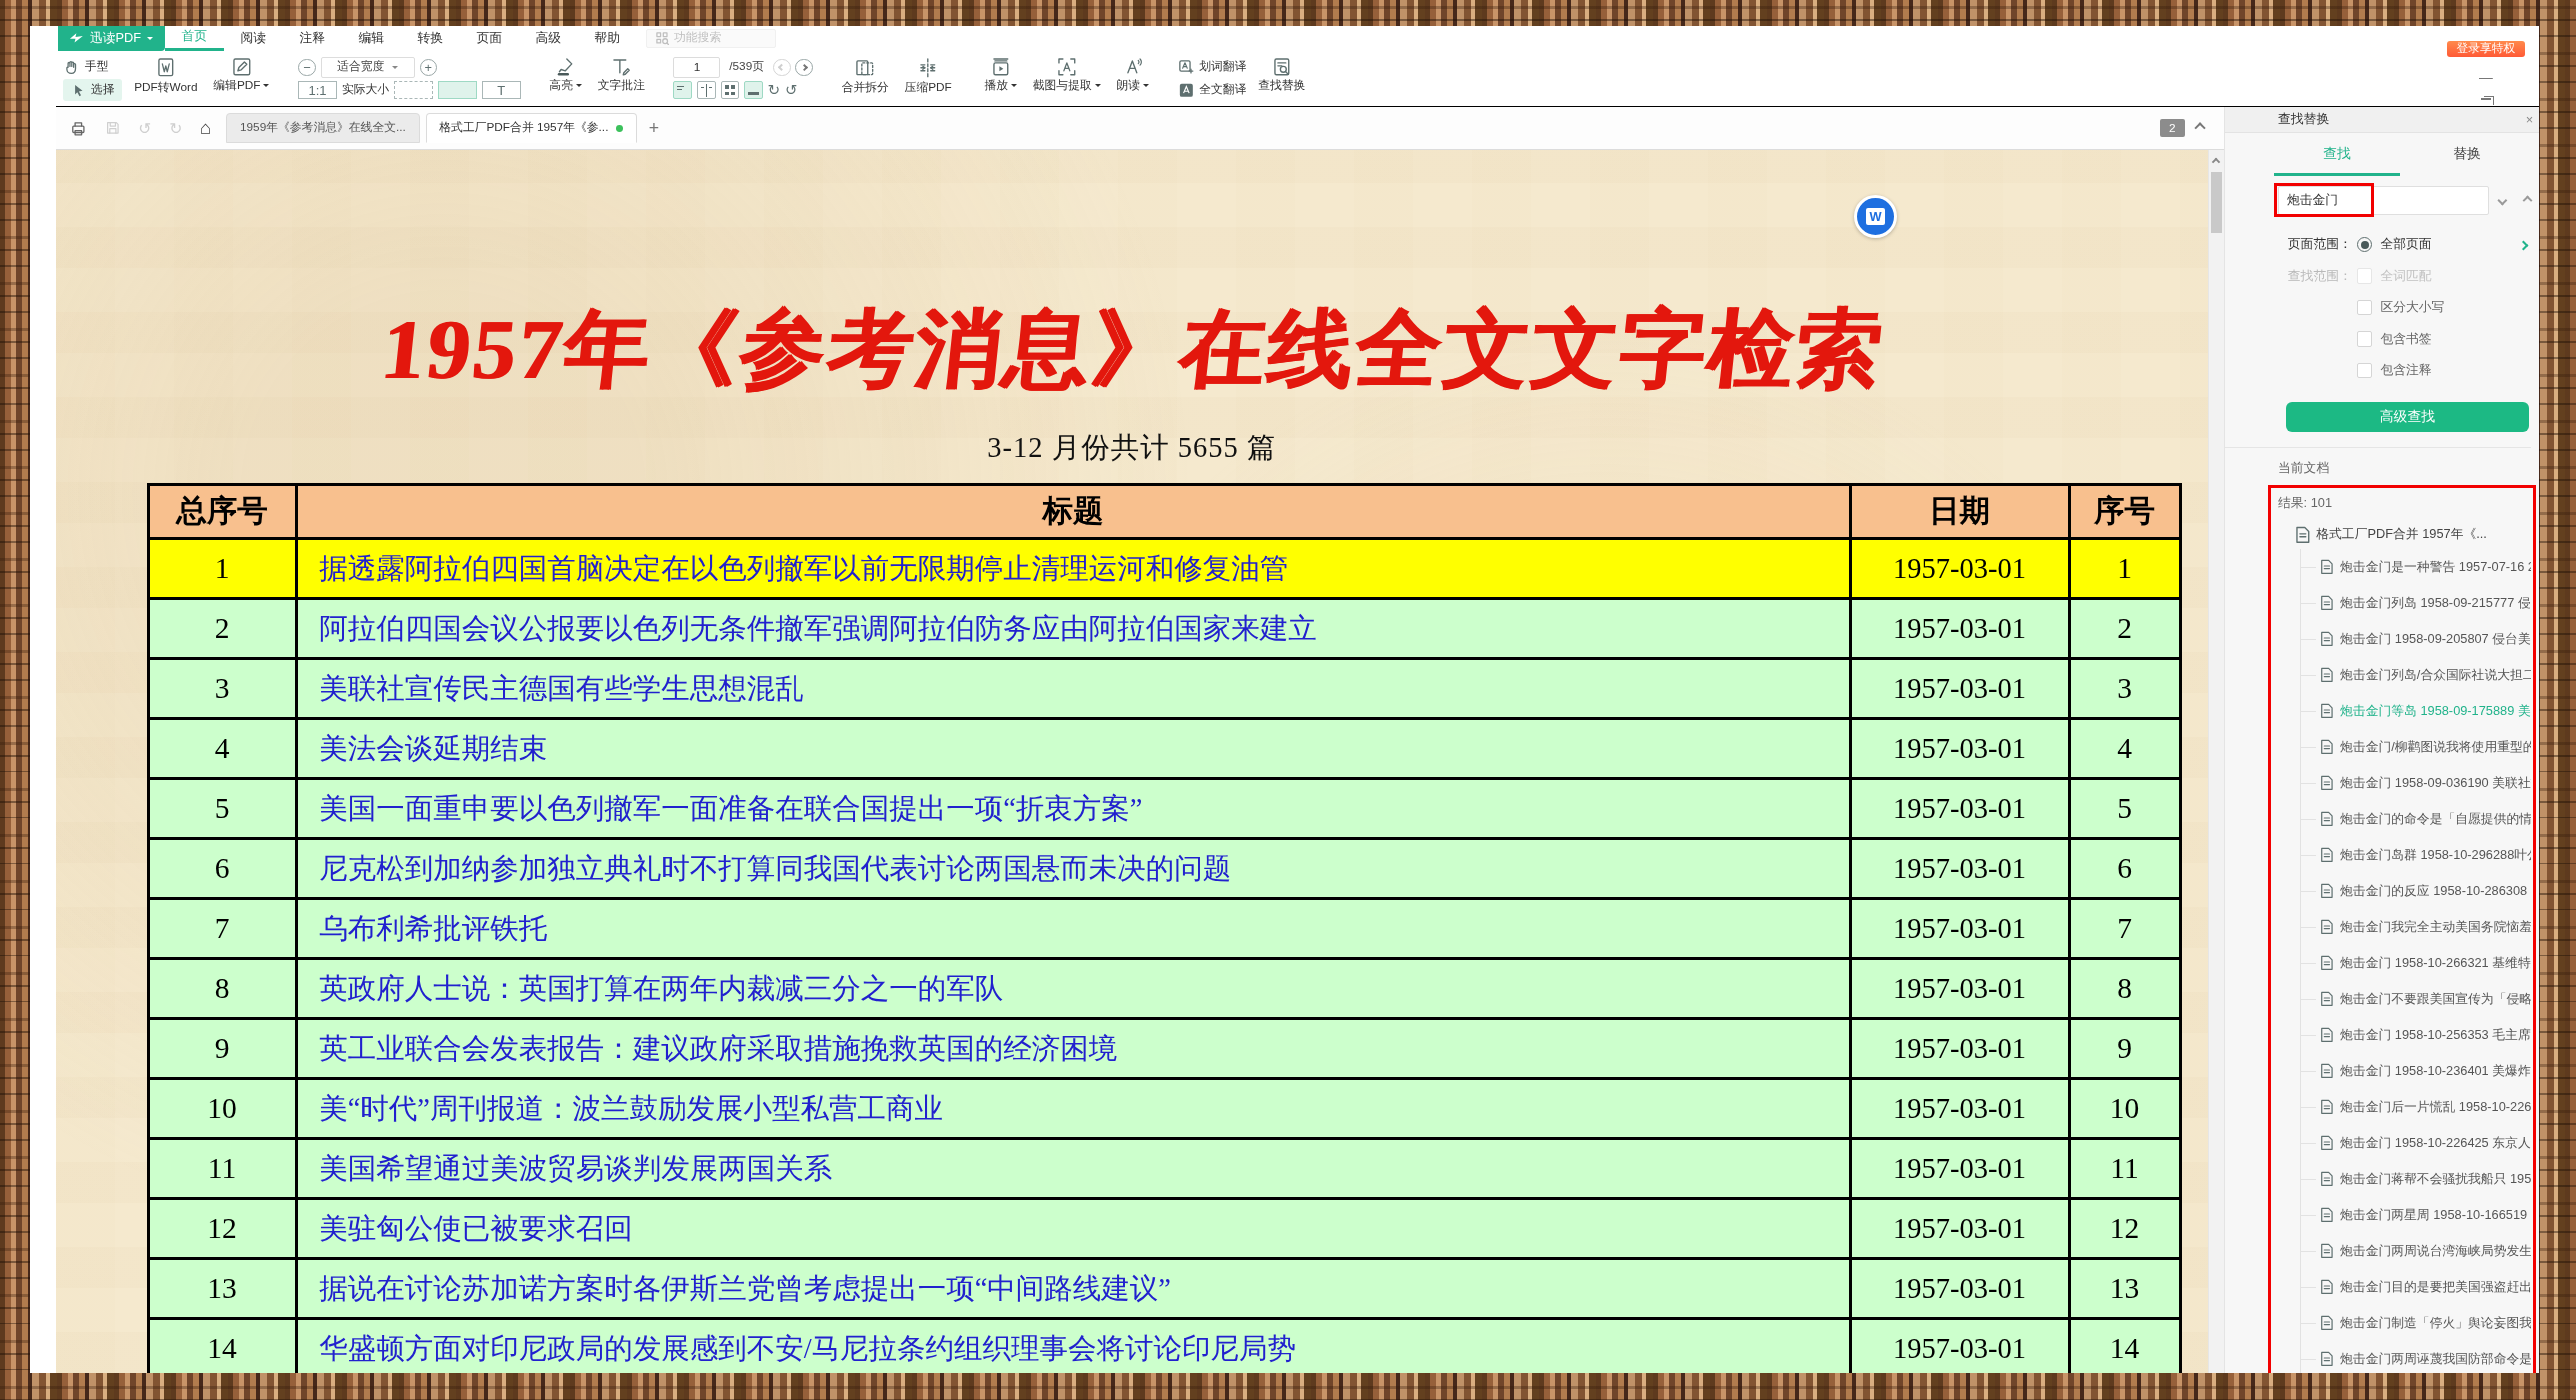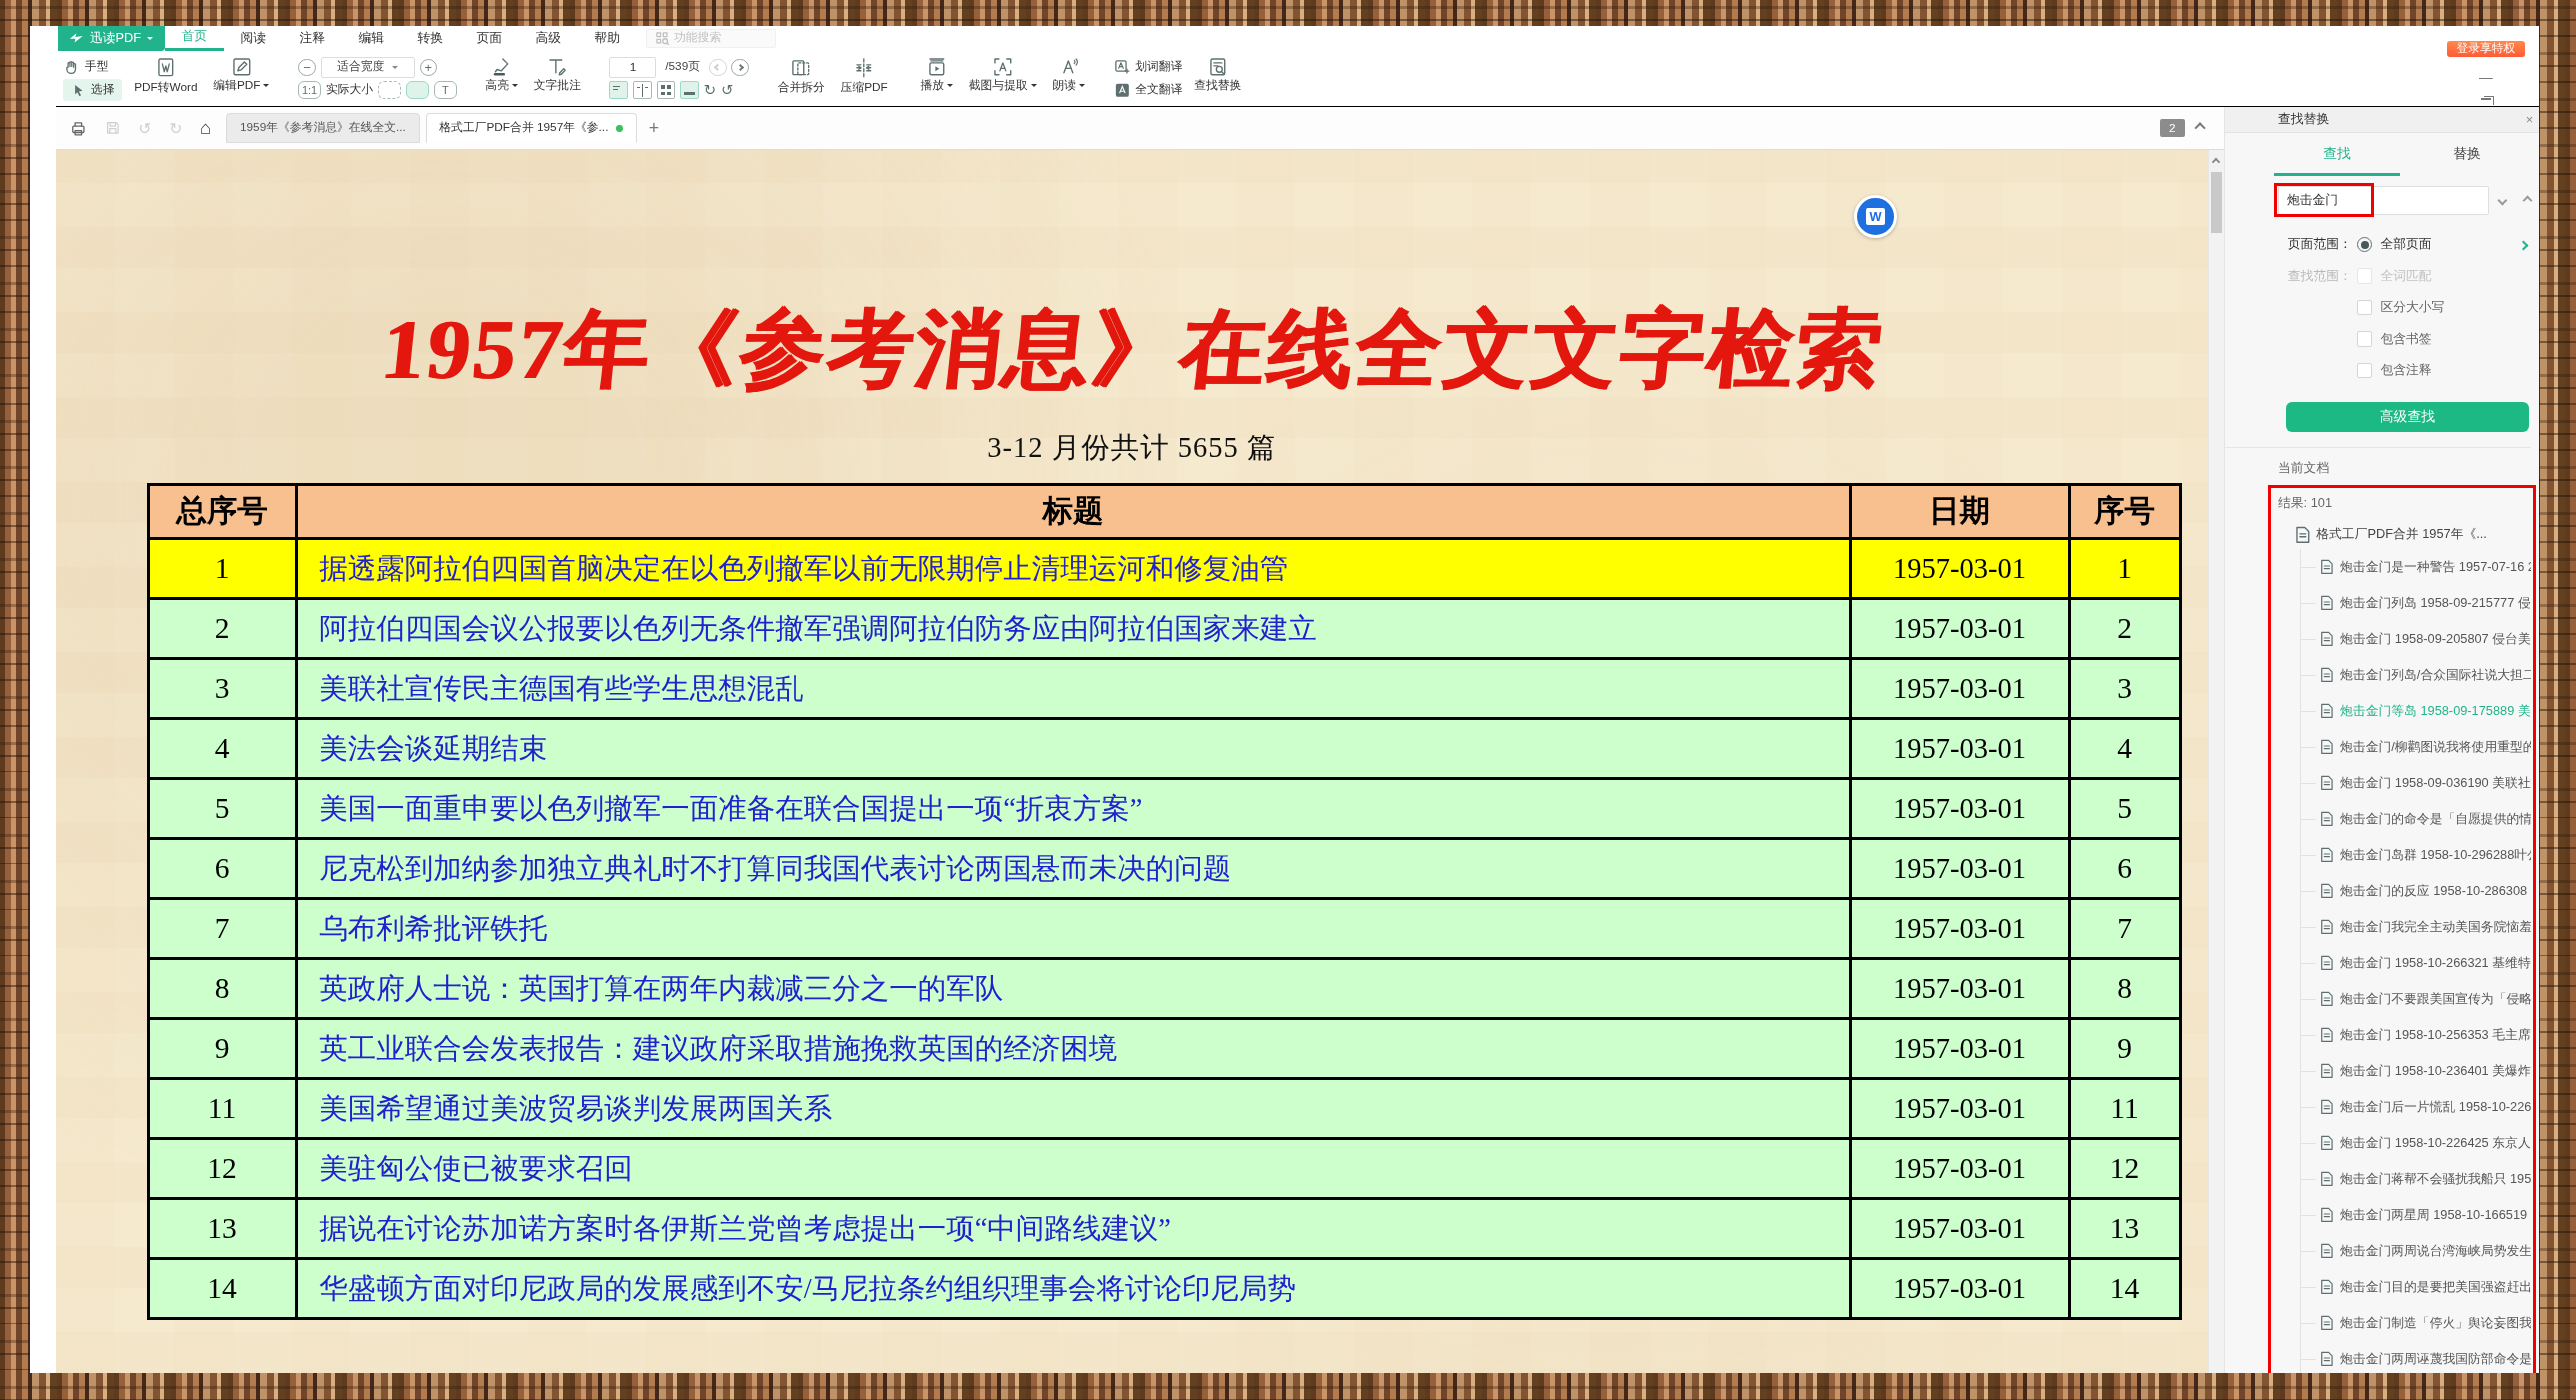--- a/index.html
+++ b/index.html
@@ -46,21 +46,21 @@
   .tcol{ display:flex; flex-direction:column; align-items:center; justify-content:space-between; padding:2px 7.9px; cursor:pointer; }
   .tcol .lab{ font-size:11.8px; color:#333; white-space:nowrap; display:flex; align-items:center; gap:3px; }
   .trows{ display:flex; flex-direction:column; justify-content:space-between; padding:2px 3.9px; }
   .trow{ display:flex; align-items:center; gap:4.9px; height:22.6px; cursor:pointer; }
   .trow .lab{ font-size:11.8px; white-space:nowrap; }
   .pill-active{ background:#E4F5EE; border-radius:3px; padding:0 7.9px; }
   svg.ic{ stroke:#5E6F6F; fill:none; stroke-width:1.4; stroke-linecap:round; stroke-linejoin:round; }
   .circ-btn{ width:17.7px; height:17.7px; border:1px solid #9AA7A7; border-radius:50%; display:inline-flex; align-items:center; justify-content:center; color:#5E6F6F; font-size:12.8px; cursor:pointer; }
   .circ-btn.dim{ border-color:#D5D5D5; color:#CFCFCF; }
   .fit-box{ width:94px; height:20.7px; border:1px solid #DDD; border-radius:2px; display:flex; align-items:center; justify-content:center; gap:7.9px; font-size:11.8px; color:#444; cursor:pointer; }
-  .sq{ width:23px; height:18.7px; border:1px solid #AAB7B7; border-radius:6px; display:inline-flex; align-items:center; justify-content:center; font-size:11px; color:#5E6F6F; cursor:pointer; }
+  .sq{ width:39px; height:18.7px; border:1px solid #AAB7B7; border-radius:0; display:inline-flex; align-items:center; justify-content:center; font-size:13px; color:#5E6F6F; cursor:pointer; }
   .sq.dashed{ border-style:dashed; }
   .sq.on{ background:#DFF3EB; border-color:#9ED9C4; }
   .page-input{ width:47px; height:20.7px; border:1px solid #DCDCDC; border-radius:2px; text-align:center; font-size:11.8px; color:#333; }
   .slash-pages{ font-size:11.8px; color:#444; margin:0 3.9px; white-space:nowrap; }
   .lay{ width:18.7px; height:18.7px; border:1px solid #AAB7B7; border-radius:2px; position:relative; cursor:pointer; }
   .lay.on{ background:#DFF3EB; border-color:#9ED9C4; }
   .lay i{ position:absolute; background:#5E6F6F; }
   .rot{ font-size:14.8px; color:#5E6F6F; cursor:pointer; line-height:1; }
 
   
@@ -494,20 +494,26 @@
                     <td class="c-num">8</td>
                   </tr>
 
                   <tr>
                     <td class="c-num">9</td>
                     <td class="c-title"><span>英工业联合会发表报告：建议政府采取措施挽救英国的经济困境</span></td>
                     <td class="c-date">1957-03-01</td>
                     <td class="c-num">9</td>
                   </tr>
 
+                  <tr>
+                    <td class="c-num">10</td>
+                    <td class="c-title"><span>美“时代”周刊报道：波兰鼓励发展小型私营工商业</span></td>
+                    <td class="c-date">1957-03-01</td>
+                    <td class="c-num">10</td>
+                  </tr>
 
                   <tr>
                     <td class="c-num">11</td>
                     <td class="c-title"><span>美国希望通过美波贸易谈判发展两国关系</span></td>
                     <td class="c-date">1957-03-01</td>
                     <td class="c-num">11</td>
                   </tr>
 
                   <tr>
                     <td class="c-num">12</td>

